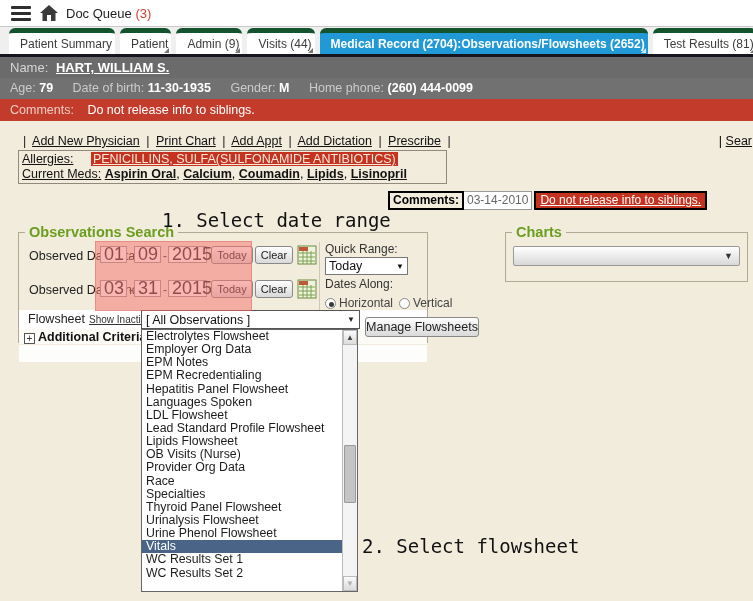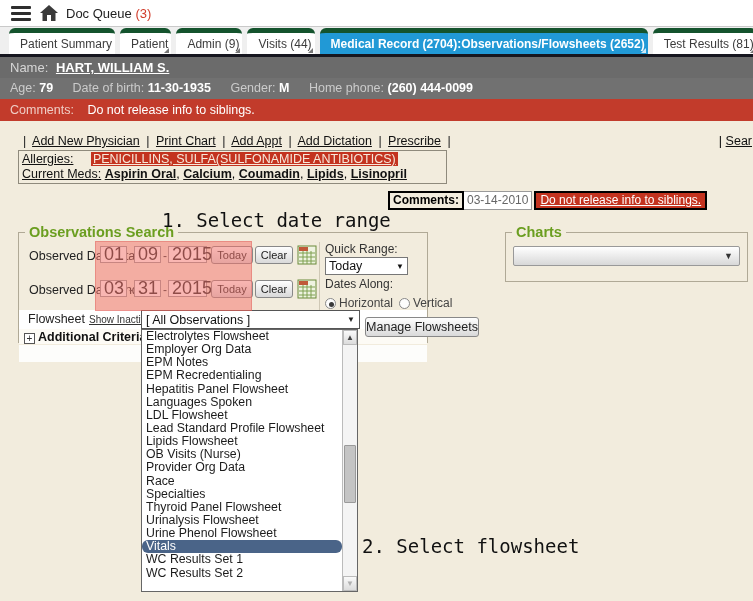--- a/index.html
+++ b/index.html
@@ -111,21 +111,21 @@
   #criteria { position:absolute; left:24px; top:330px; font-size:12.5px; font-weight:bold; color:#111; cursor:pointer; }
   #plus-box { display:inline-block; width:11px; height:11px; border:1px solid #555; background:#fff;
     font-weight:normal; font-size:10px; line-height:9px; text-align:center; color:#333; vertical-align:-1px; }
 
   
   #listbox { position:absolute; left:141px; top:329px; width:217px; height:263px;
     background:#fff; border:1px solid #666; z-index:10; }
   #list-items { position:absolute; left:0; top:0; right:15px; bottom:0; overflow:hidden; }
   .li { height:13.15px; line-height:13.2px; font-size:12.3px; color:#1c1c1c;
     padding-left:4px; white-space:nowrap; cursor:pointer; }
-  .li.sel { background:#4a6488; color:#fff;border-radius:6px; }
+  .li.sel { background:#4a6488; color:#fff; }
   #scrollbar { position:absolute; right:0; top:0; width:15px; height:100%;
     background:#f4f4f4; border-left:1px solid #bbb; }
   .scroll-arrow { position:absolute; left:0; width:14px; height:15px;
     background:linear-gradient(#fafafa,#dcdcdc); border:1px solid #bbb;
     font-size:8px; text-align:center; line-height:14px; cursor:pointer; }
   #scroll-up { top:0; color:#444; }
   #scroll-down { bottom:0; color:#b0b0b0; }
   #scroll-thumb { position:absolute; left:1px; top:115px; width:12px; height:58px;
     background:#c4c4c4; border:1px solid #9a9a9a; border-radius:1px; cursor:grab; }
 

